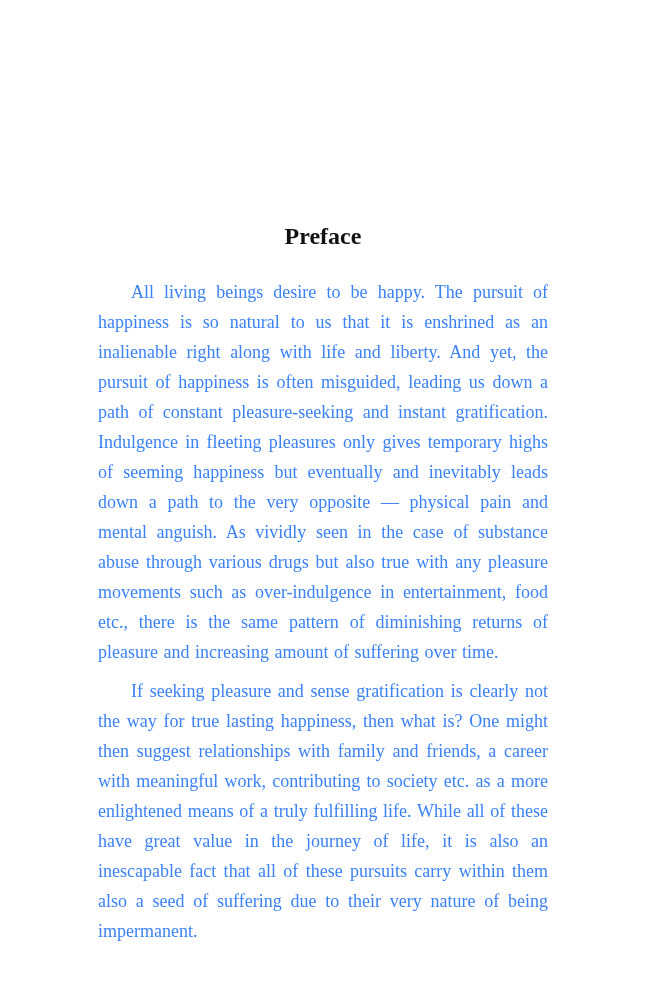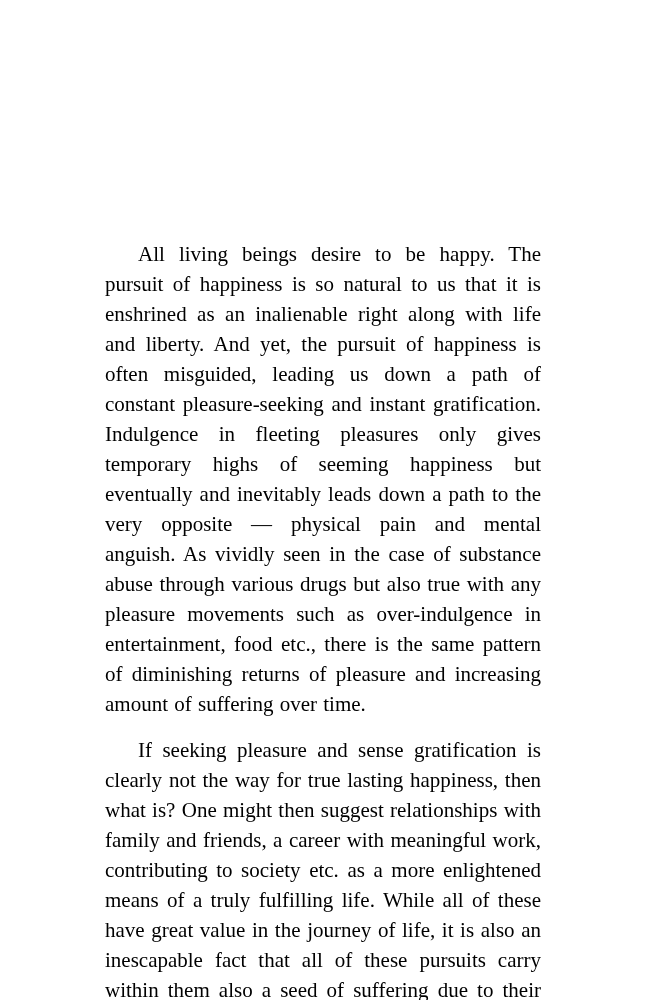--- a/index.html
+++ b/index.html
@@ -22,33 +22,34 @@
   }
   .heading {
     margin: 0 0 27px 0;
     font-size: 24px;
     line-height: 27px;
     font-weight: bold;
     text-align: center;
     color: #111111;
   }
   .body-paragraph {
-    margin: 16px;
-    font-size: 21px;
+    margin: 9px;
+    font-size: 18px;
     line-height: 30px;
     text-align: justify;
     text-indent: 33px;
     word-spacing: 1px;
-    color: #000000;
+    color: #3b82f6;
   }
   .body-paragraph + .body-paragraph {
     margin-top: 3px;
   }
 </style>
 </head>
 <body>
 
 <div class="page">
   <div class="content">
+    <h1 class="heading">Preface</h1>
     <p class="body-paragraph">All living beings desire to be happy. The pursuit of happiness is so natural to us that it is enshrined as an inalienable right along with life and liberty. And yet, the pursuit of happiness is often misguided, leading us down a path of constant pleasure-seeking and instant gratification. Indulgence in fleeting pleasures only gives temporary highs of seeming happiness but eventually and inevitably leads down a path to the very opposite — physical pain and mental anguish. As vividly seen in the case of substance abuse through various drugs but also true with any pleasure movements such as over-indulgence in entertainment, food etc., there is the same pattern of diminishing returns of pleasure and increasing amount of suffering over time.</p>
     <p class="body-paragraph">If seeking pleasure and sense gratification is clearly not the way for true lasting happiness, then what is? One might then suggest relationships with family and friends, a career with meaningful work, contributing to society etc. as a more enlightened means of a truly fulfilling life. While all of these have great value in the journey of life, it is also an inescapable fact that all of these pursuits carry within them also a seed of suffering due to their very nature of being impermanent.</p>
   </div>
 </div>
 
 </body></html>

